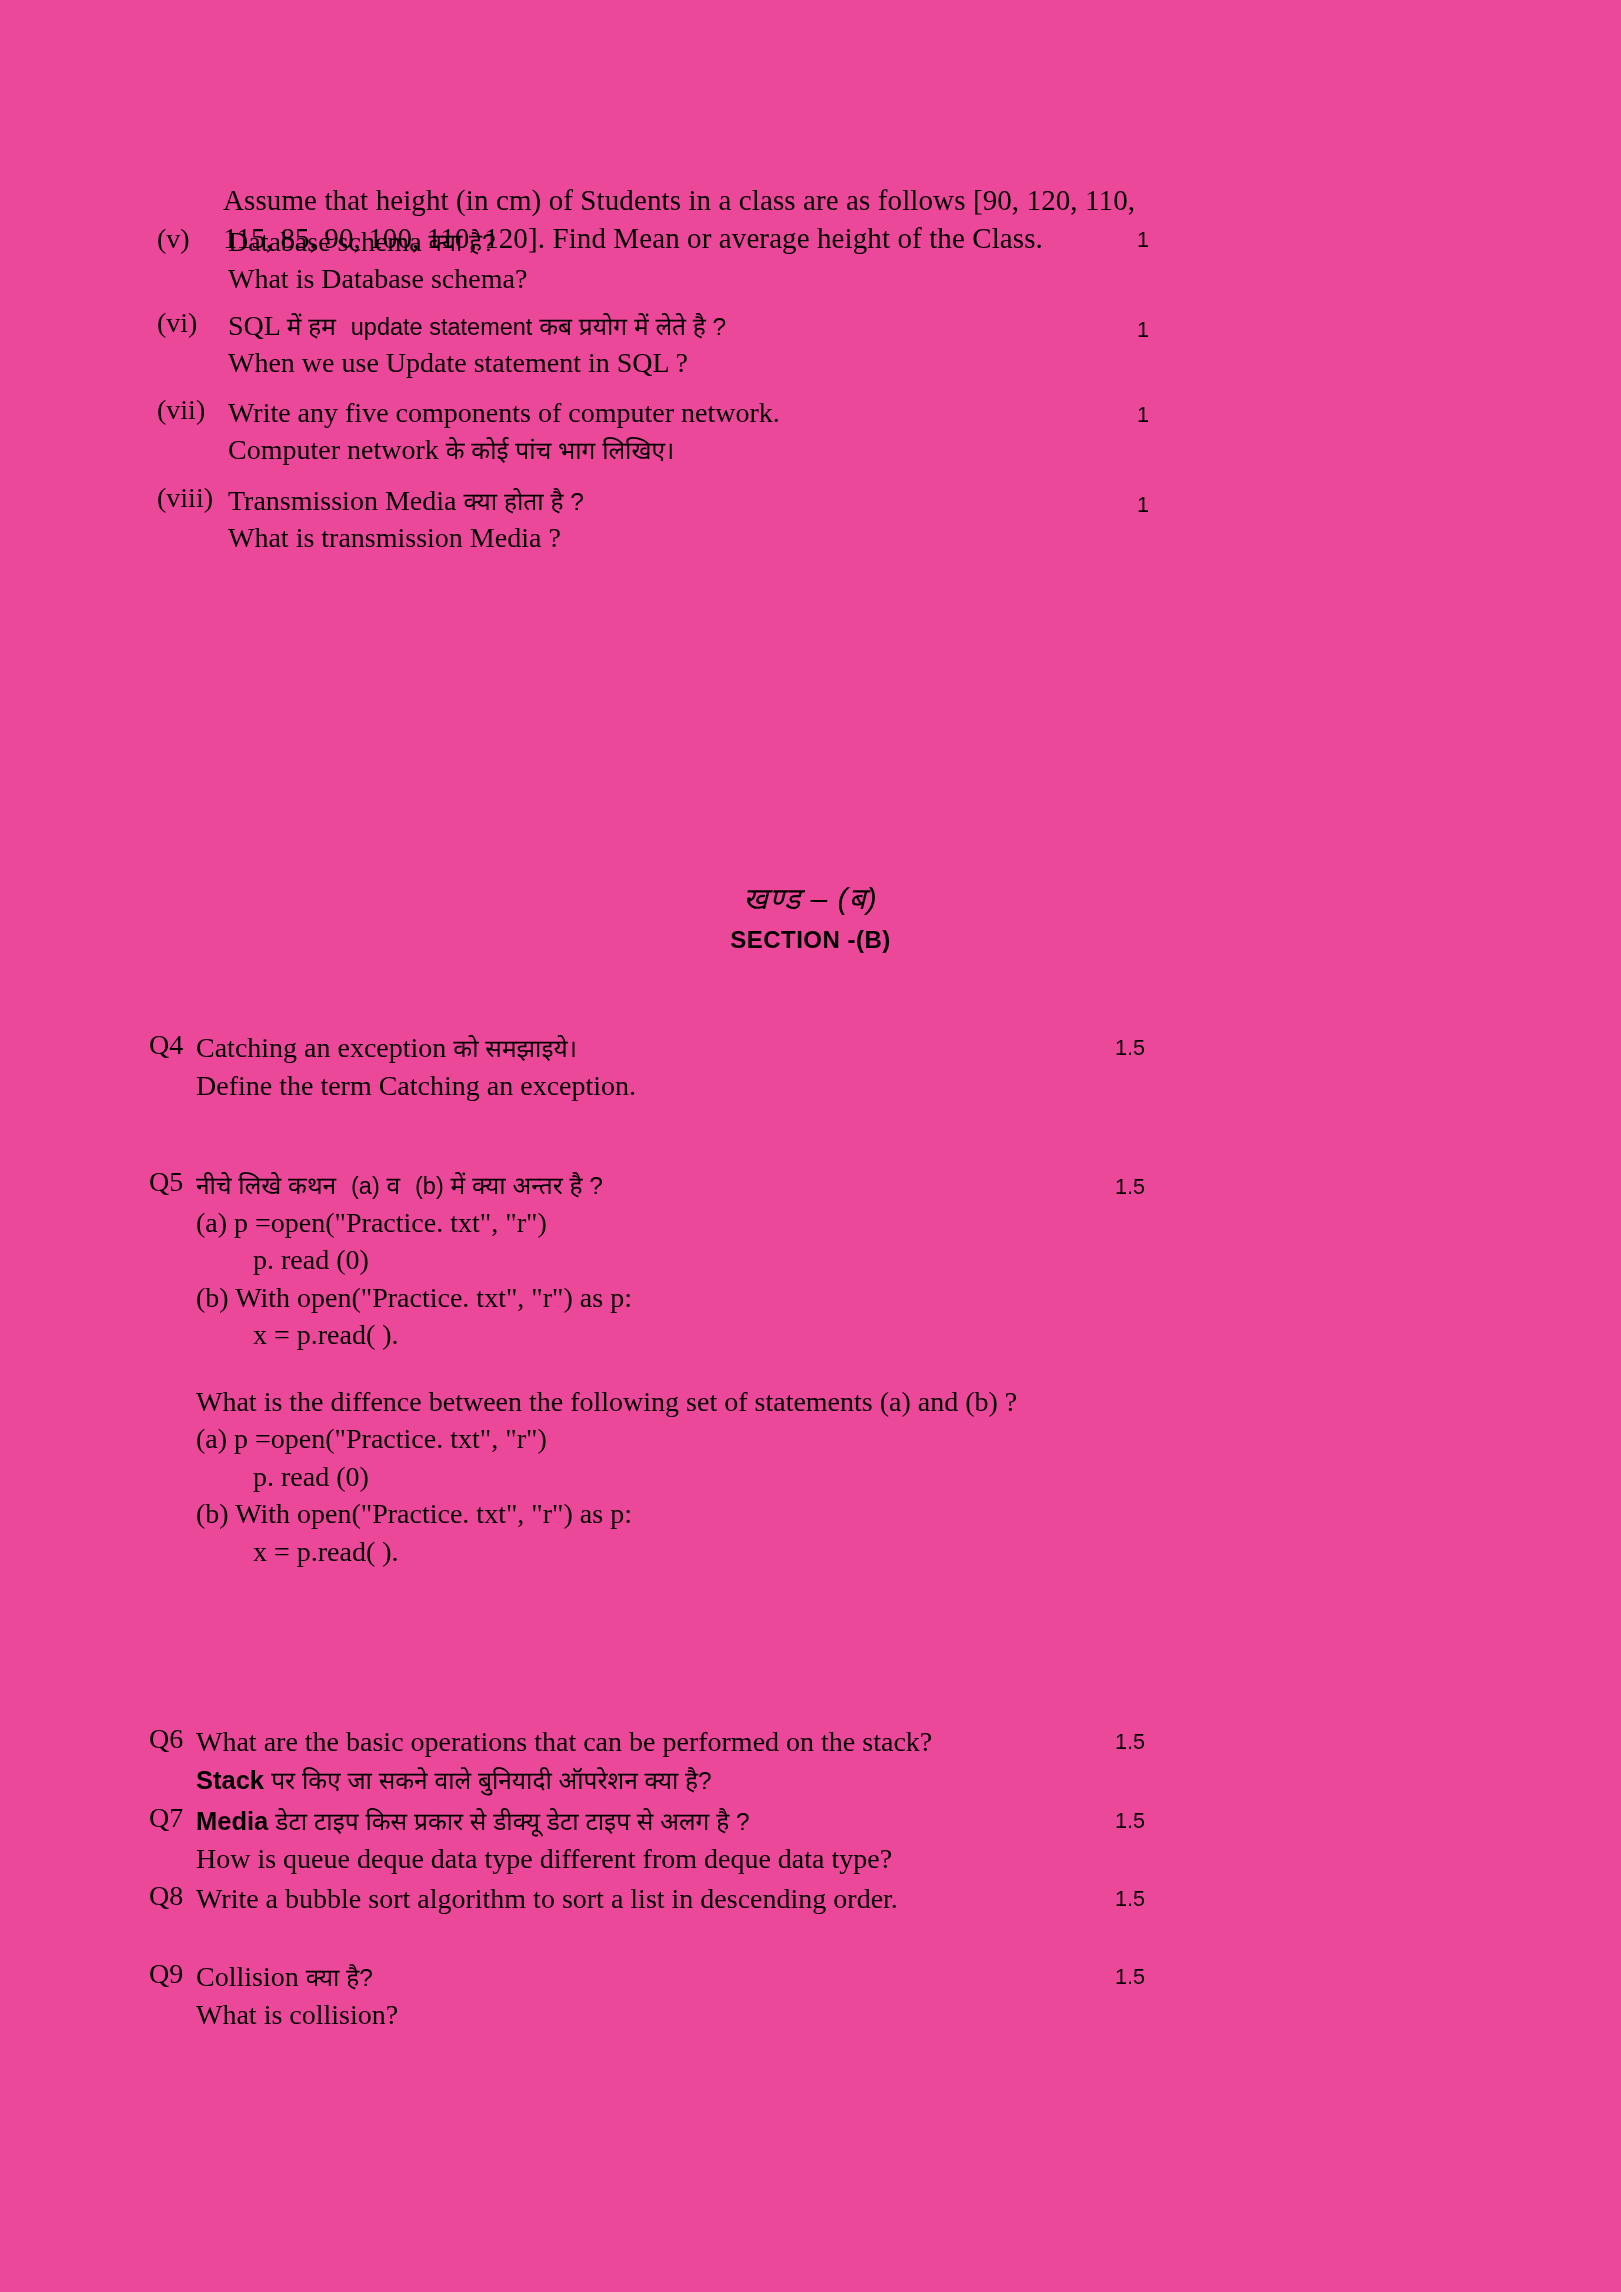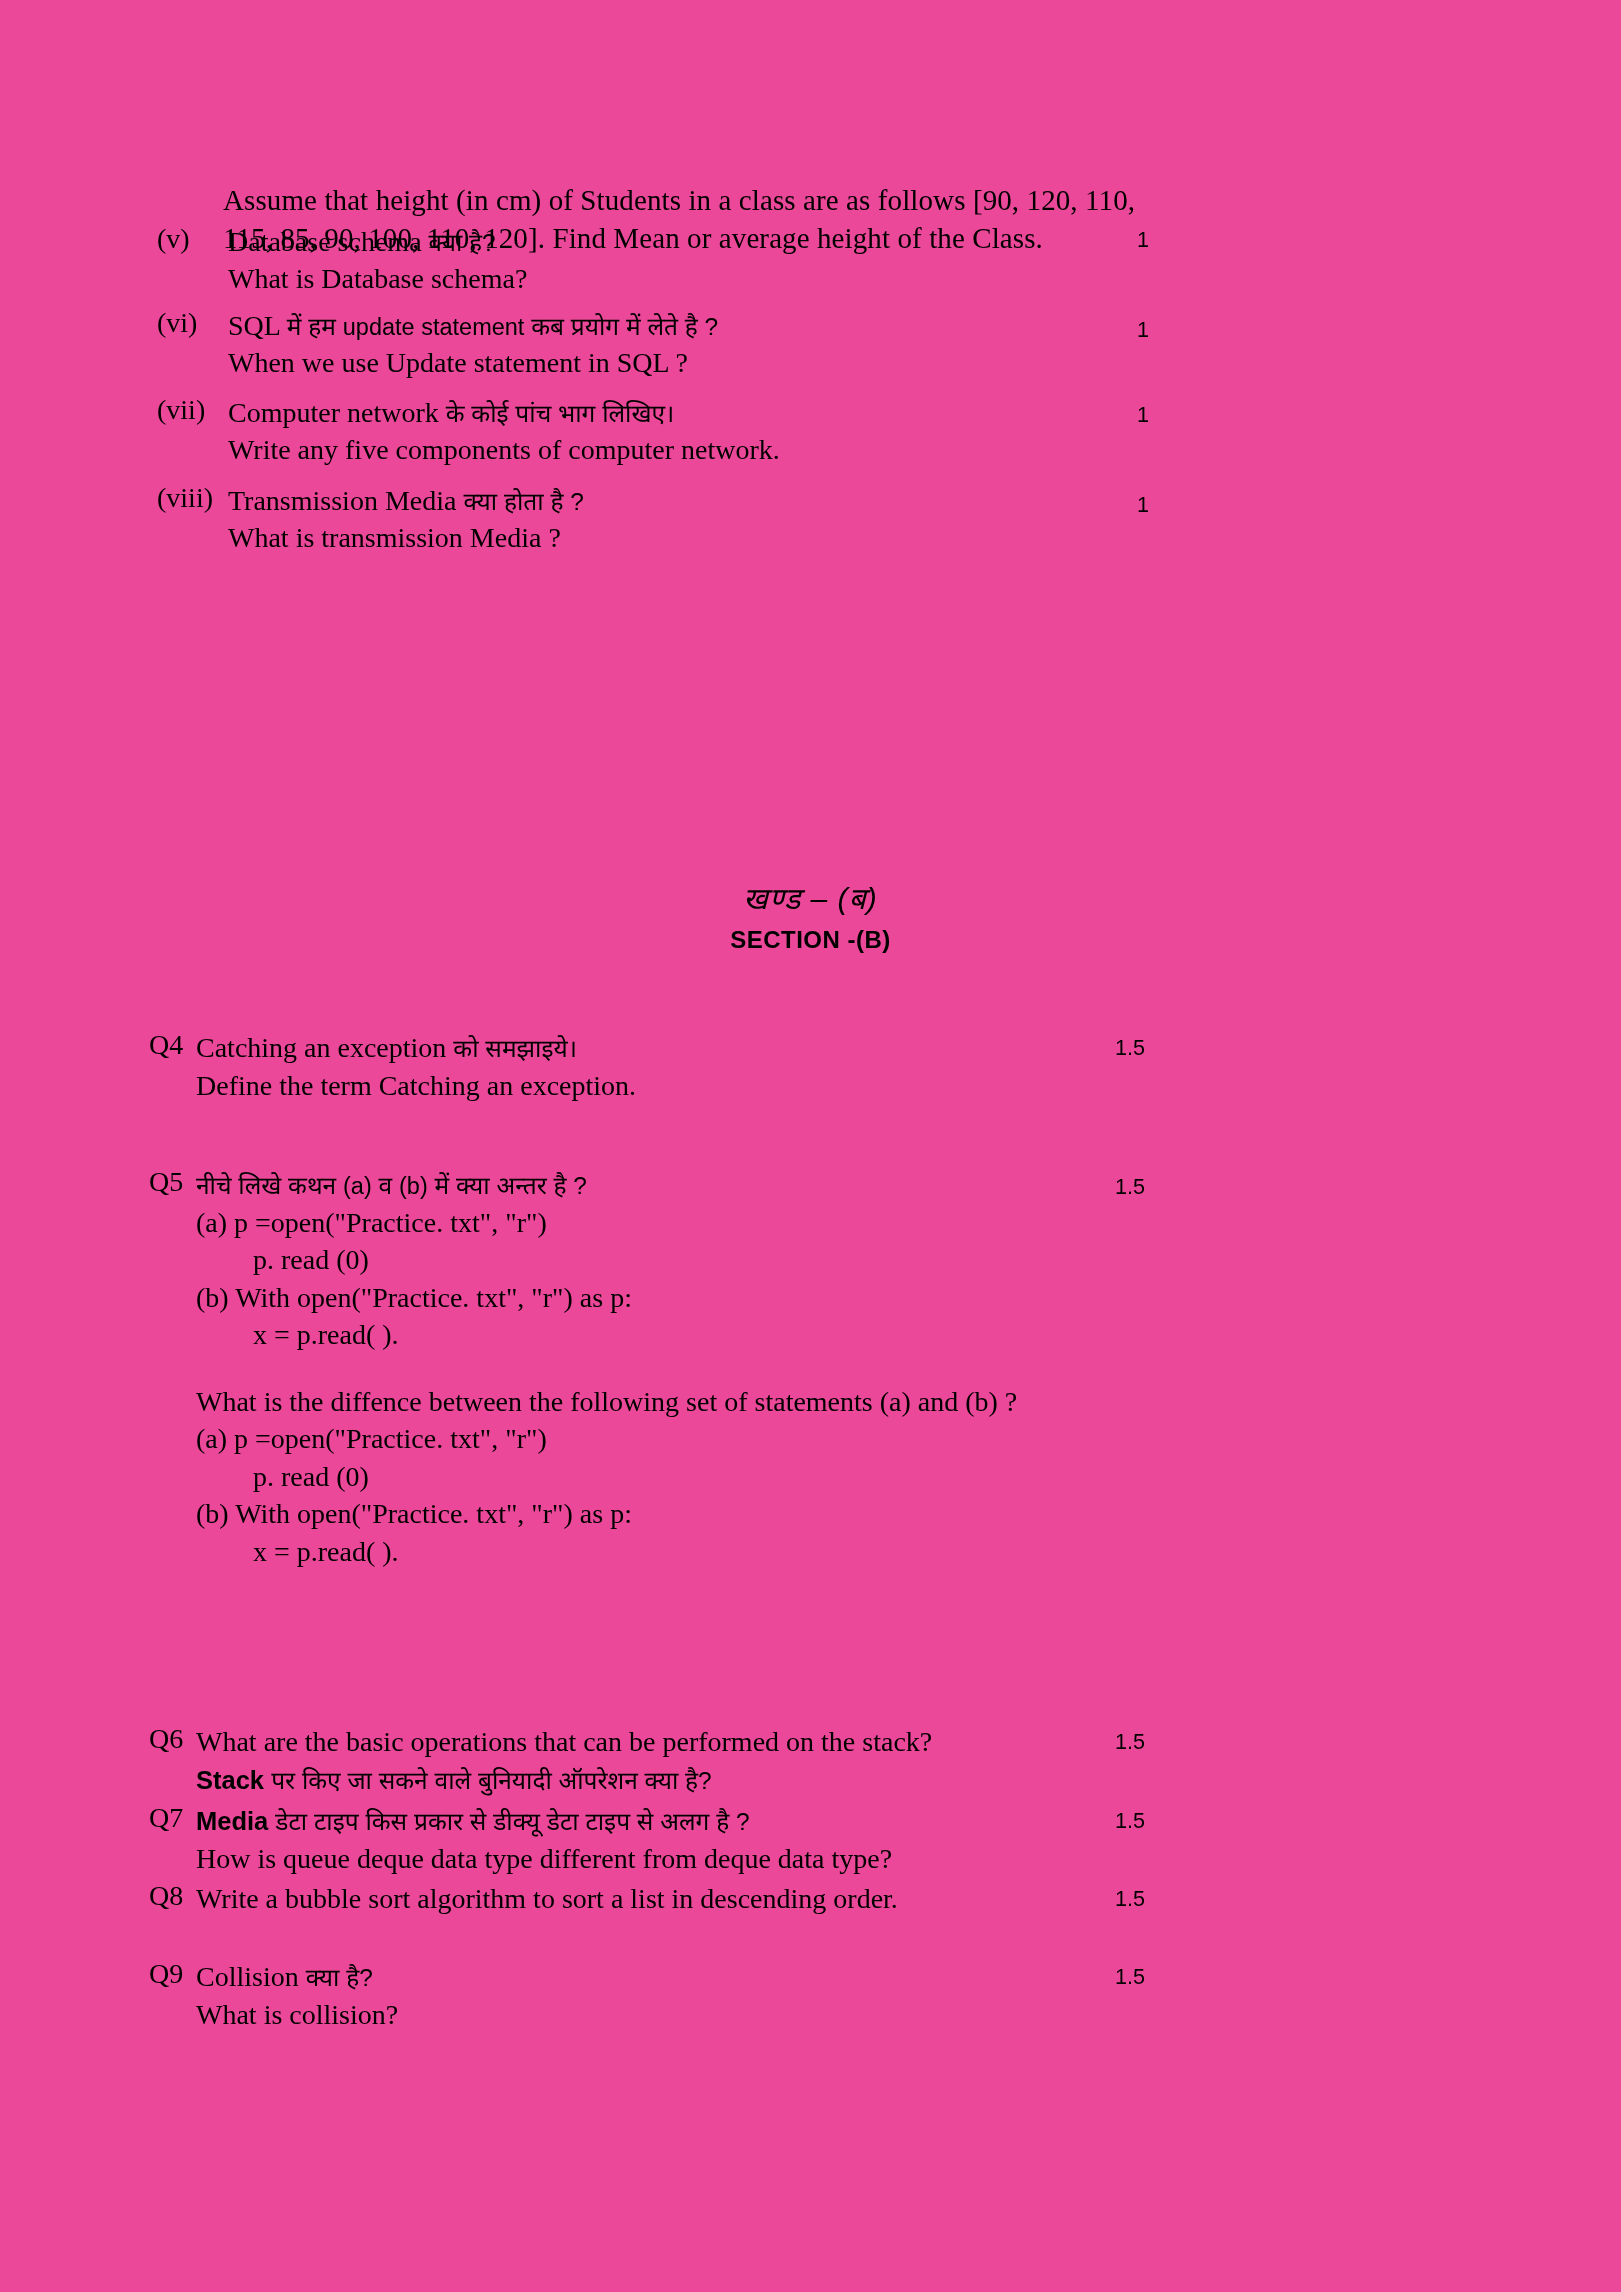--- a/index.html
+++ b/index.html
@@ -59,20 +59,21 @@
     line-height: 1.33;
     white-space: nowrap;
   }
   .hi-inline {
     font-family: "Liberation Sans", "DejaVu Sans", sans-serif;
     font-size: 24.5px;
   }
   .mono-inline {
     font-family: "Liberation Sans", "DejaVu Sans", sans-serif;
     font-size: 23.5px;
+    margin-left: 8px;
   }
   .marks {
     position: absolute;
     left: 980px;
     font-size: 21.6px;
     font-family: "Liberation Sans", "DejaVu Sans", sans-serif;
     white-space: nowrap;
   }
 
   
@@ -153,22 +154,22 @@
     <div class="rn-body">
       <div class="rn-line"><span>SQL </span><span class="hi-inline">में हम </span><span class="mono-inline">update statement</span><span class="hi-inline"> कब प्रयोग में लेते है ?</span></div>
       <div class="rn-line">When we use Update statement in SQL ?</div>
     </div>
     <div class="marks" style="top:9.8px;">1</div>
   </div>
 
   <div class="rn-item" style="top:394px;">
     <div class="rn-num">(vii)</div>
     <div class="rn-body">
+      <div class="rn-line">Write any five components of computer network.</div>
       <div class="rn-line"><span>Computer network </span><span class="hi-inline">के कोई पांच भाग लिखिए।</span></div>
-      <div class="rn-line">Write any five components of computer network.</div>
     </div>
     <div class="marks" style="top:7.8px;">1</div>
   </div>
 
   <div class="rn-item" style="top:482px;">
     <div class="rn-num">(viii)</div>
     <div class="rn-body">
       <div class="rn-line"><span>Transmission Media </span><span class="hi-inline">क्या होता है ?</span></div>
       <div class="rn-line">What is transmission Media ?</div>
     </div>

